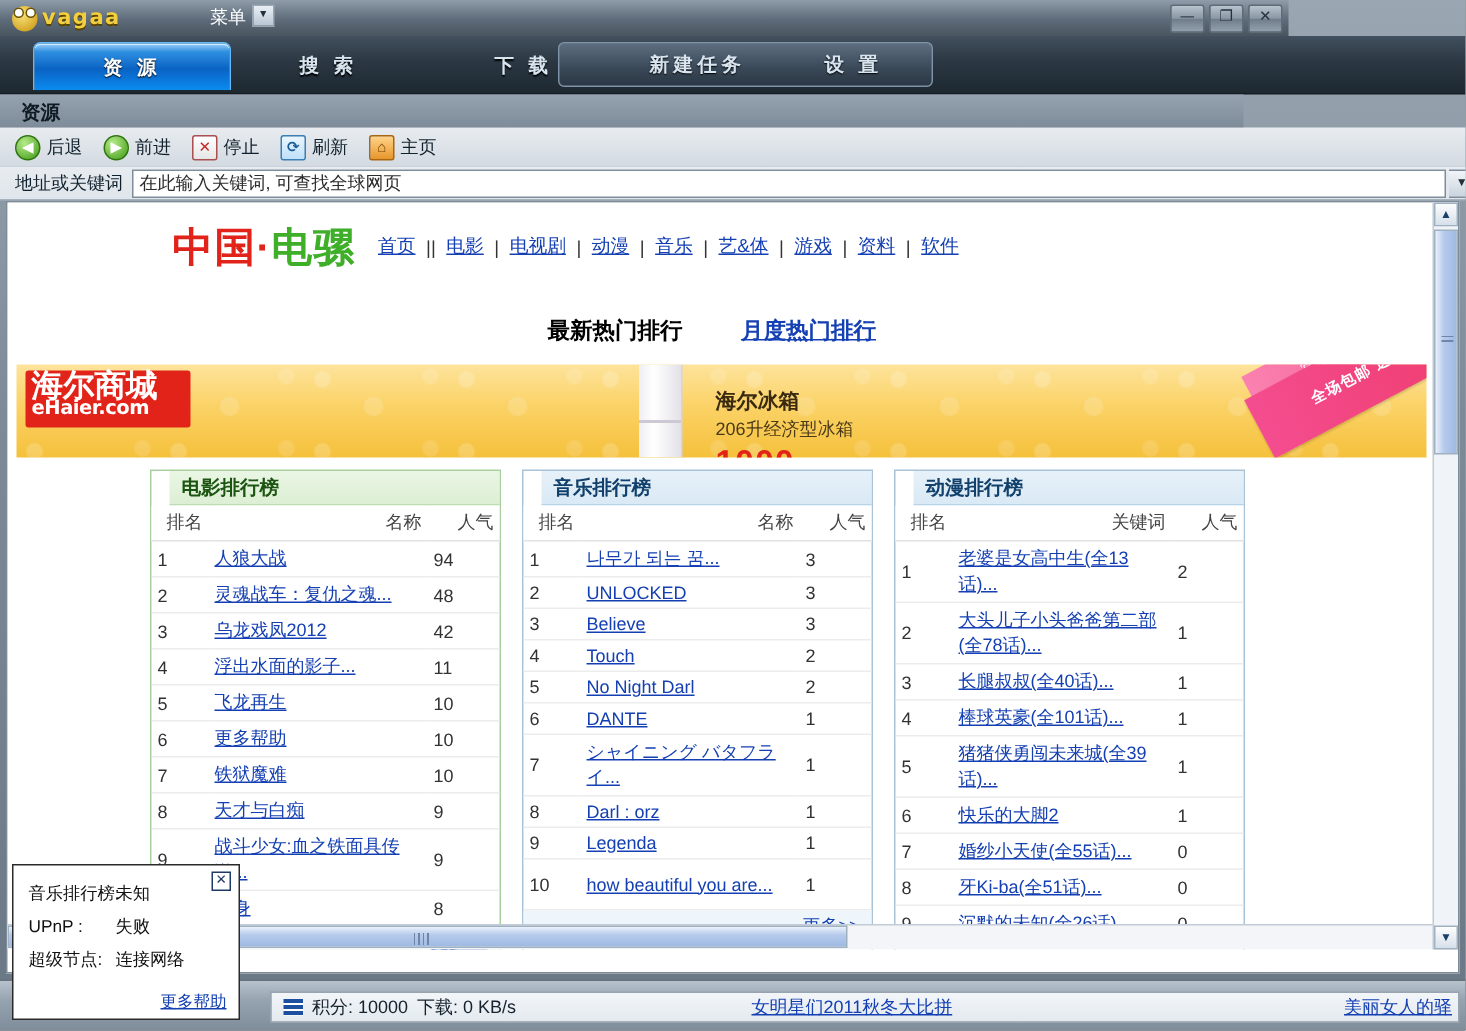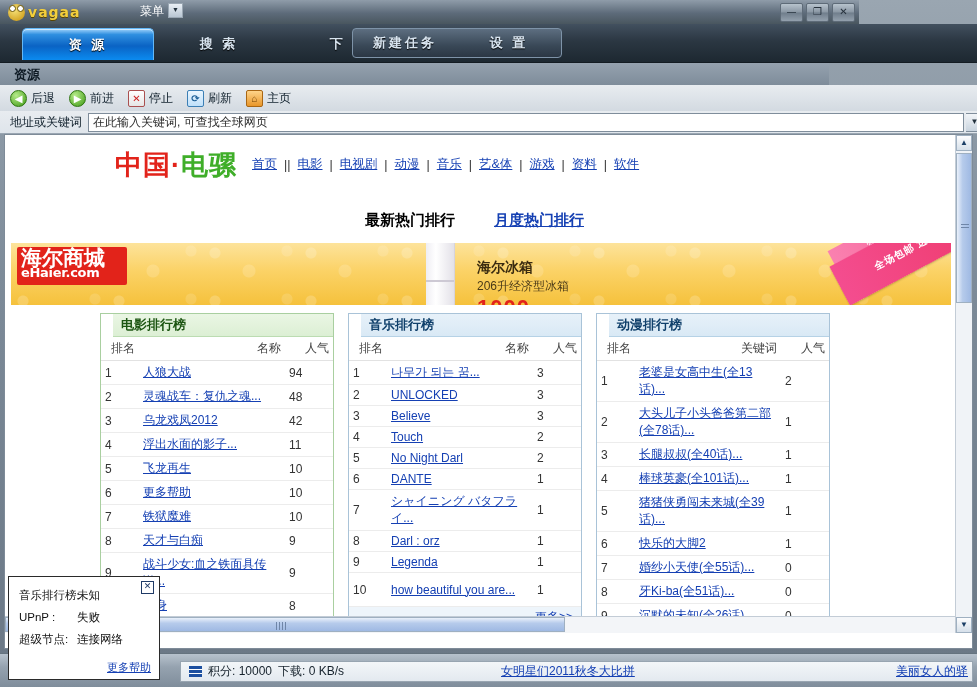--- a/index.html
+++ b/index.html
@@ -38,23 +38,23 @@
   .tabstrip{position:absolute;left:0;top:24px;width:977px;height:38px;
             background:linear-gradient(180deg,#42505f 0%,#2b3742 45%,#1d2831 100%);
             border-bottom:1px solid #141c23;}
   .tabs{position:absolute;left:22px;top:4px;height:32px;display:flex;align-items:stretch;}
   .tab{min-width:106px;padding:0 12px;display:flex;align-items:center;justify-content:center;
        color:#d8e4ef;font-size:13px;font-weight:bold;letter-spacing:3px;
        text-shadow:0 1px 1px #000;}
   .tab.active{background:linear-gradient(180deg,#9fd2fb 0%,#2f8fe0 18%,#0a63c4 55%,#0b8bf0 100%);
        border:1px solid #63b8f7;border-bottom:none;border-radius:5px 5px 0 0;color:#ffffff;
        box-shadow:inset 0 1px 0 #cfe9ff;}
-  .tabgroup{position:absolute;left:352px;top:4px;height:28px;display:flex;
+  .tabgroup{position:absolute;left:372px;top:4px;height:28px;display:flex;
        border:1px solid #7e93a8;border-radius:4px;
-       background:linear-gradient(180deg,#5d6e80 0%,#394857 60%,#2b3744 100%);}
+       background:linear-gradient(180deg,#5d6e80 0%,#394857 60%,#2b3744 100%);padding-left:40px;}
   .tabgroup .tab{min-width:80px;}
 
   
   .pagelabel{position:absolute;left:0;top:63px;width:829px;height:22px;
        background:linear-gradient(180deg,#95a2af 0%,#7e8c9a 100%);
        border-bottom:1px solid #5f6d7b;}
   .pagelabel span{position:absolute;left:14px;top:3px;font-size:13px;font-weight:bold;color:#0e1a24;}
 
   
   .navbar{position:absolute;left:0;top:85px;width:977px;height:26px;

